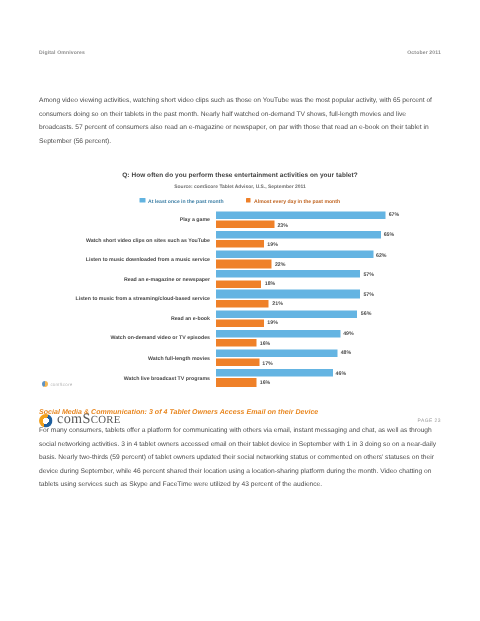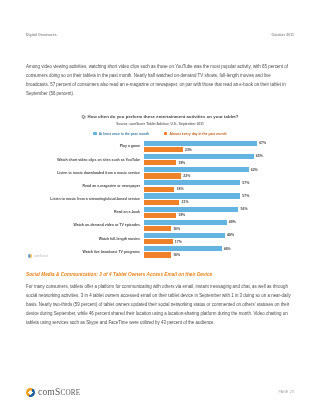--- a/index.html
+++ b/index.html
@@ -11,21 +11,21 @@
     height: 414px;
     background: #ffffff;
     font-family: "Liberation Sans", sans-serif;
     overflow: hidden;
     position: relative;
     color: #3b3b3b;
   }
   .page {
     position: relative;
     width: 320px;
-    height: 414px;
+    height: 302px;
     box-sizing: border-box;
     padding: 16px 26px;
   }
 
   
   .runhead {
     display: flex;
     justify-content: space-between;
     align-items: baseline;
     padding-top: 17px;

